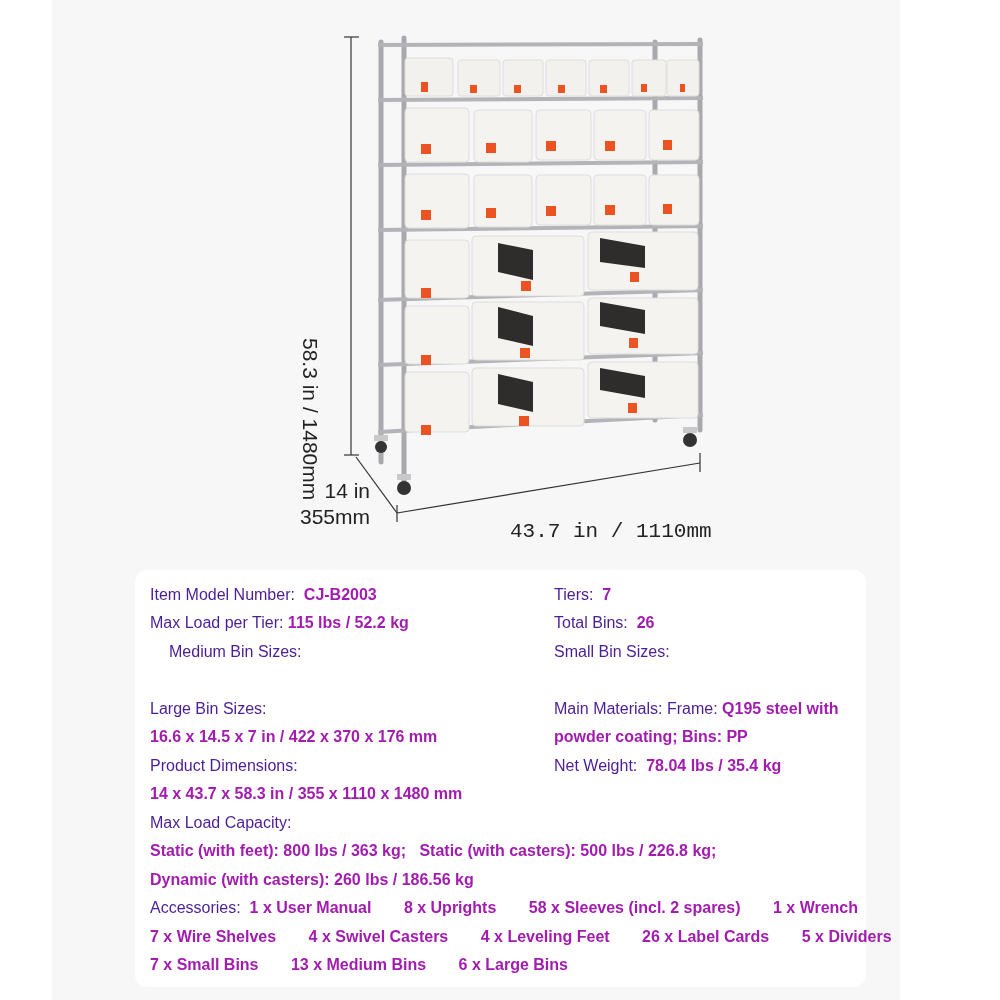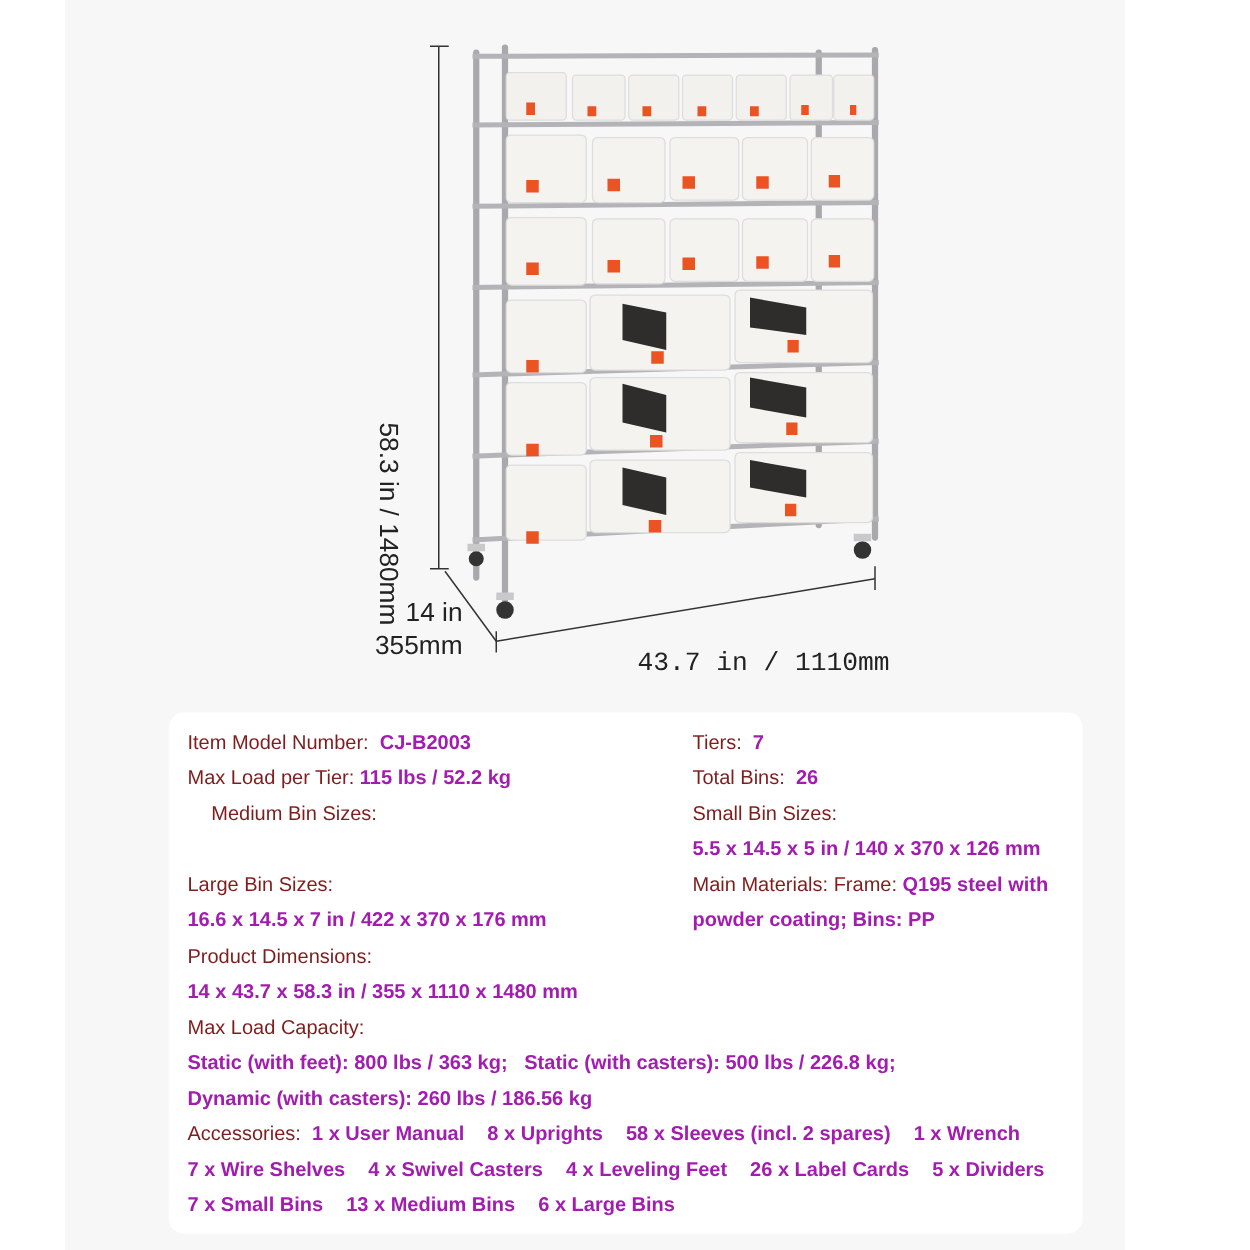--- a/index.html
+++ b/index.html
@@ -7,23 +7,23 @@
          font-family:"Liberation Sans", sans-serif; }
   .panel { position:absolute; left:52px; top:0; width:848px; height:1000px; background:#f7f7f7; }
   .figure { position:absolute; left:0; top:0; width:1000px; height:560px; }
   .dim-text { position:absolute; color:#222; font-size:21px; font-family:"Liberation Sans", sans-serif; }
   .dim-height { left:322px; top:338px; transform:rotate(90deg); transform-origin:left top; white-space:nowrap; }
   .dim-depth { left:300px; top:478px; text-align:right; line-height:26px; }
   .dim-width { left:510px; top:520px; white-space:nowrap;font-family:Liberation Mono, monospace; }
 
   .card { position:absolute; left:135px; top:570px; width:731px; height:417px; background:#fff; border-radius:12px; }
   .row { position:absolute; font-size:16px; line-height:20px; white-space:nowrap; }
-  .lbl { color:#7f1d1d; }
+  .lbl { color:#4c1d95; }
   .val { color:#a21caf; font-weight:bold; }
-  .acc { margin-right:14px; }
+  .acc { margin-right:28px; }
 </style>
 </head>
 <body>
 
 <div class="panel"></div>
 
 <svg class="figure" width="1000" height="560" viewBox="0 0 1000 560">
 
   <g stroke="#333" stroke-width="1.2">
     <line x1="351" y1="37" x2="351" y2="455"></line>
@@ -164,26 +164,29 @@
 
   <div class="row" style="left:419px; top:15px;">
     <span class="lbl">Tiers:</span>&nbsp;
     <span class="val">7</span>
   </div>
   <div class="row" style="left:419px; top:43px;">
     <span class="lbl">Total Bins:</span>&nbsp;
     <span class="val">26</span>
   </div>
   <div class="row lbl" style="left:419px; top:72px;">Small Bin Sizes:</div>
-  <div class="row val" style="left:419px; top:100px;">5.5 x 14.5 x 5 in / 140 x 370 x 126 mm</div>
   <div class="row" style="left:419px; top:129px;">
     <span class="lbl">Main Materials: Frame:</span>
     <span class="val">Q195 steel with</span>
   </div>
   <div class="row val" style="left:419px; top:157px;">powder coating; Bins: PP</div>
+  <div class="row" style="left:419px; top:186px;">
+    <span class="lbl">Net Weight:</span>&nbsp;
+    <span class="val">78.04 lbs / 35.4 kg</span>
+  </div>
 
   <div class="row lbl" style="left:15px; top:243px;">Max Load Capacity:</div>
   <div class="row" style="left:15px; top:271px;">
     <span class="val">Static (with feet): 800 lbs / 363 kg;</span>&nbsp;&nbsp;
     <span class="val">Static (with casters): 500 lbs / 226.8 kg;</span>
   </div>
   <div class="row val" style="left:15px; top:300px;">Dynamic (with casters): 260 lbs / 186.56 kg</div>
 
   <div class="row" style="left:15px; top:328px;">
     <span class="lbl">Accessories:</span>&nbsp;

